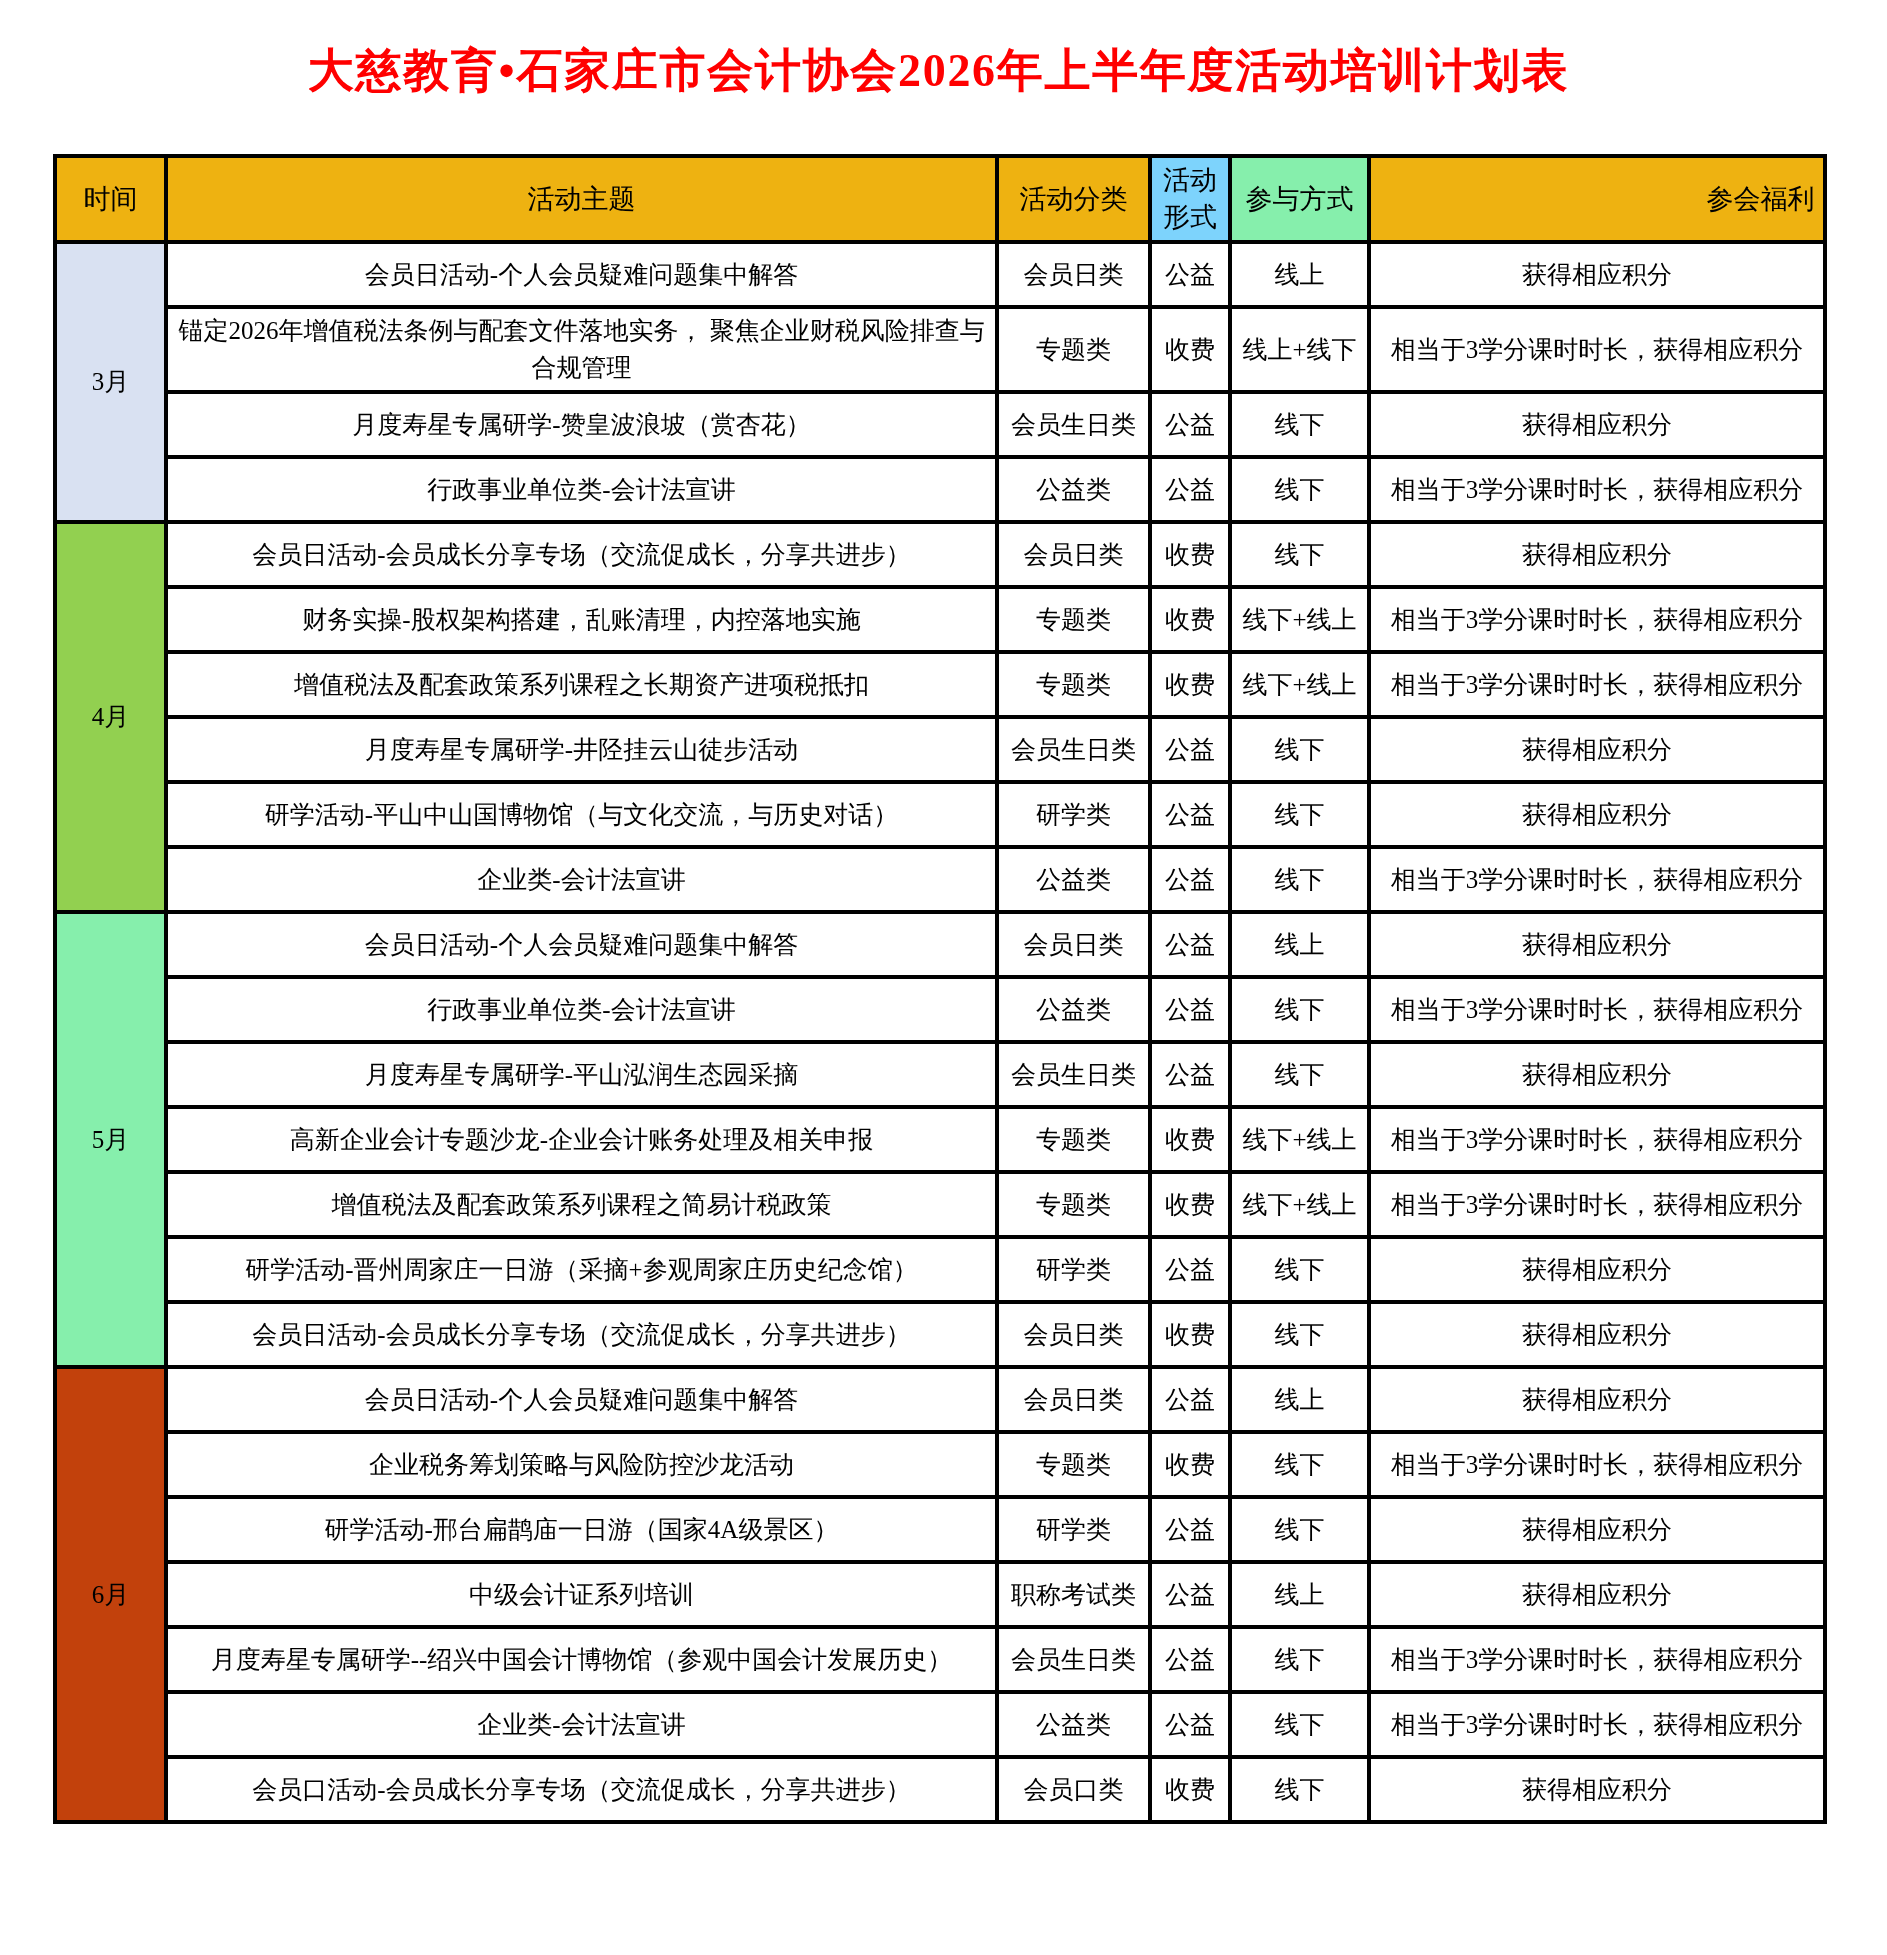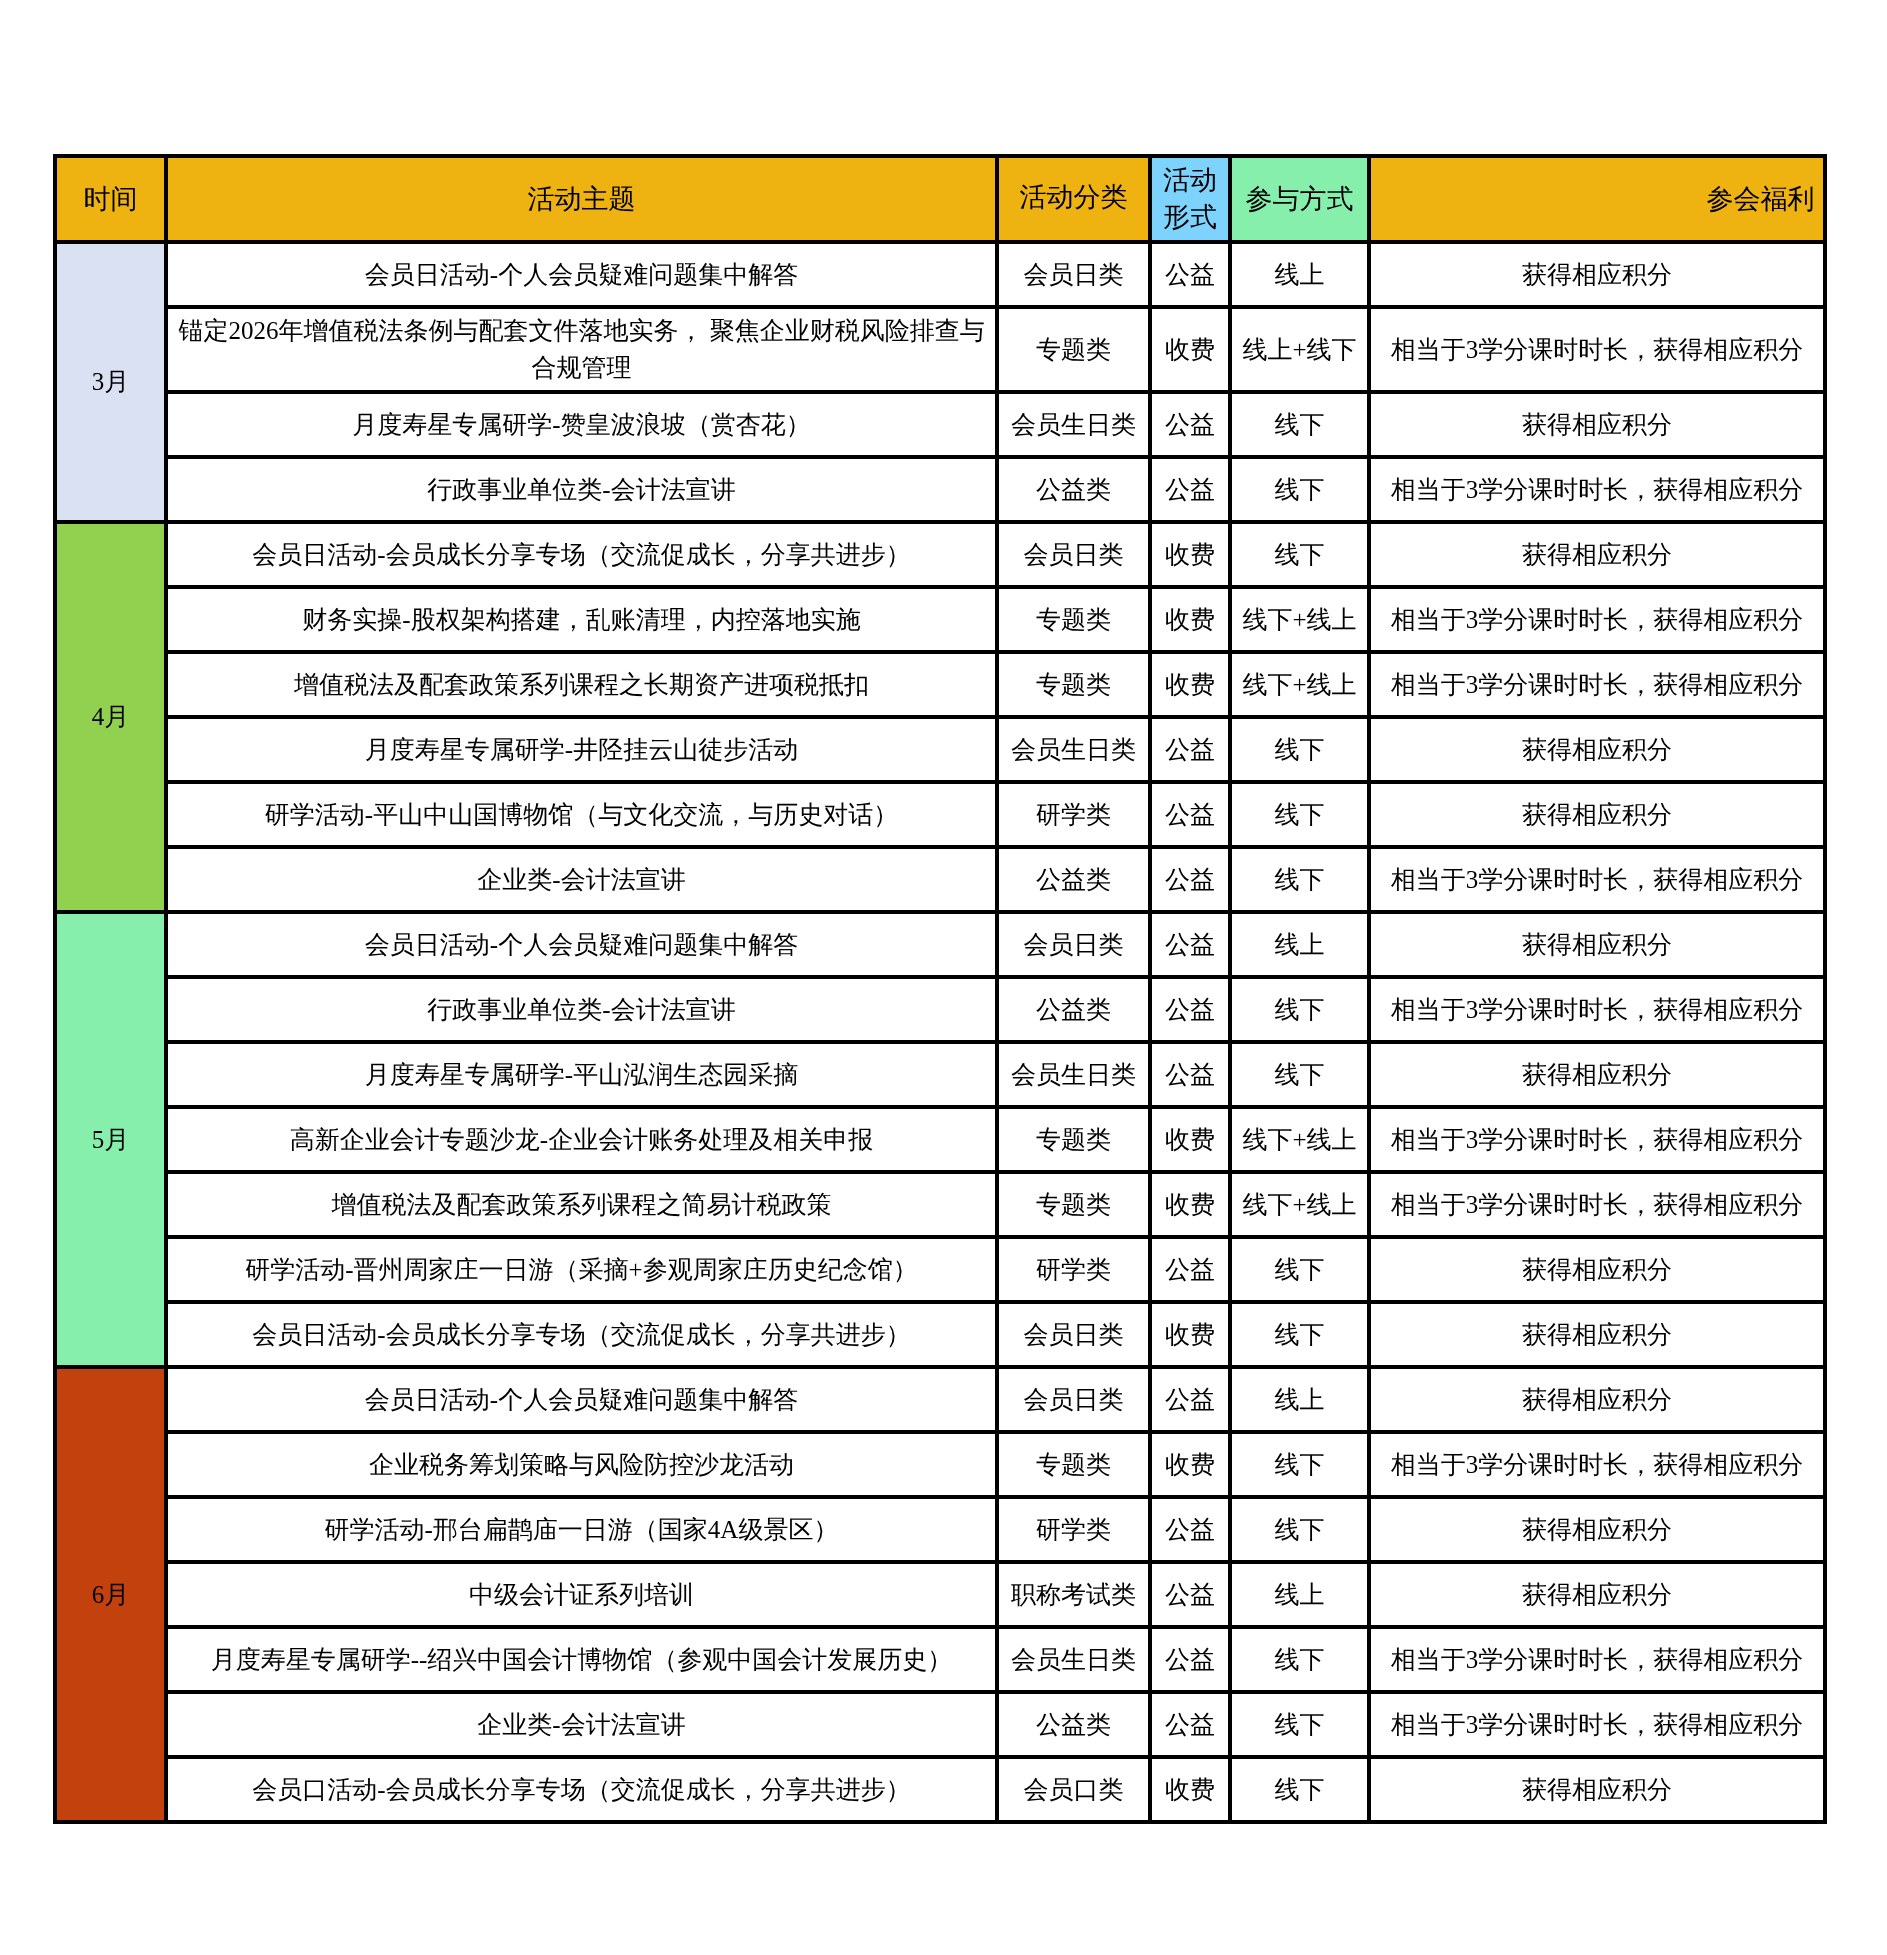--- a/index.html
+++ b/index.html
@@ -57,35 +57,36 @@
   .month-cell {
     font-size: 27px;
     font-family: Liberation Serif, serif;
   }
 </style>
 </head>
 <body>
 
 <div class="page">
 
+  <div class="title" style="color: rgb(255, 0, 0);">大慈教育•石家庄市会计协会2026年上半年度活动培训计划表</div>
 
   <table class="schedule">
     <colgroup>
       <col style="width:111px">
       <col style="width:831px">
       <col style="width:153px">
       <col style="width:80px">
       <col style="width:139px">
       <col style="width:456px">
     </colgroup>
     <thead>
       <tr>
         <th style="background-color: rgb(238, 178, 17);">时间</th>
         <th style="background-color: rgb(238, 178, 17);">活动主题</th>
-        <th style="background-color: rgb(238, 178, 17); font-family: Liberation Mono, monospace;">活动分类</th>
+        <th style="background-color: rgb(238, 178, 17);">活动分类</th>
         <th style="background-color: #7dd3fc;">活动形式</th>
         <th style="background-color: #86efac;">参与方式</th>
         <th style="background-color: rgb(238, 178, 17); text-align: right;">参会福利</th>
       </tr>
     </thead>
     <tbody>
 
       <tr>
         <td class="month-cell" rowspan="4" style="background-color: rgb(217, 225, 242);">3月</td>
         <td>会员日活动-个人会员疑难问题集中解答</td>

